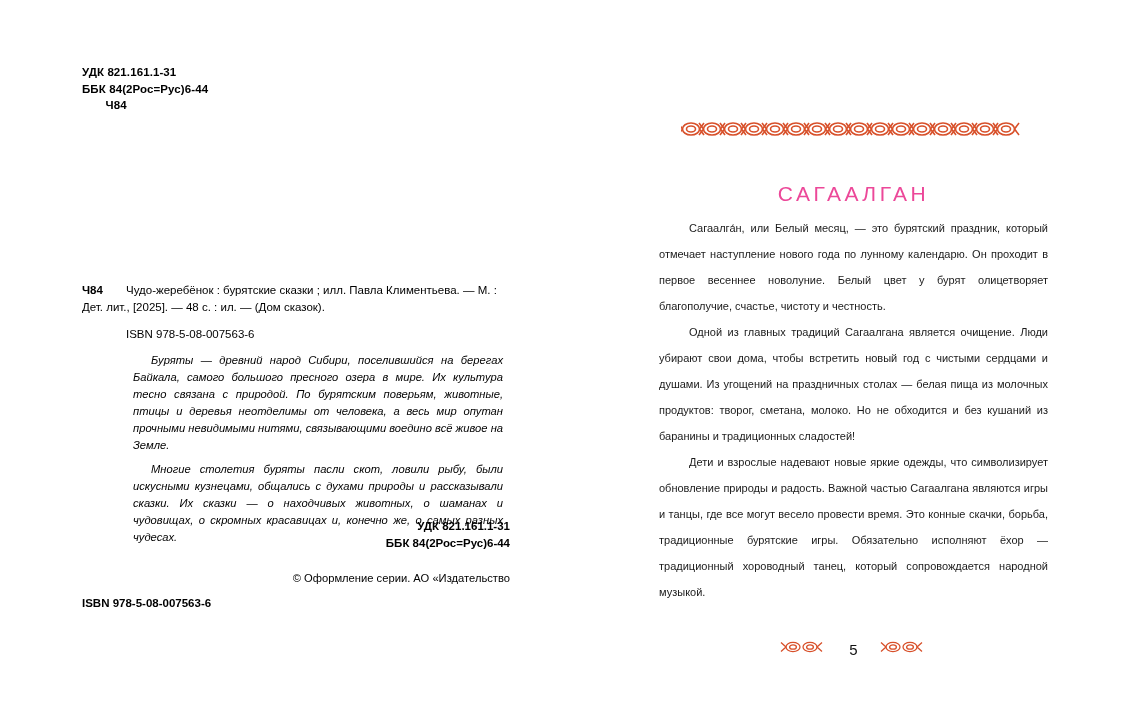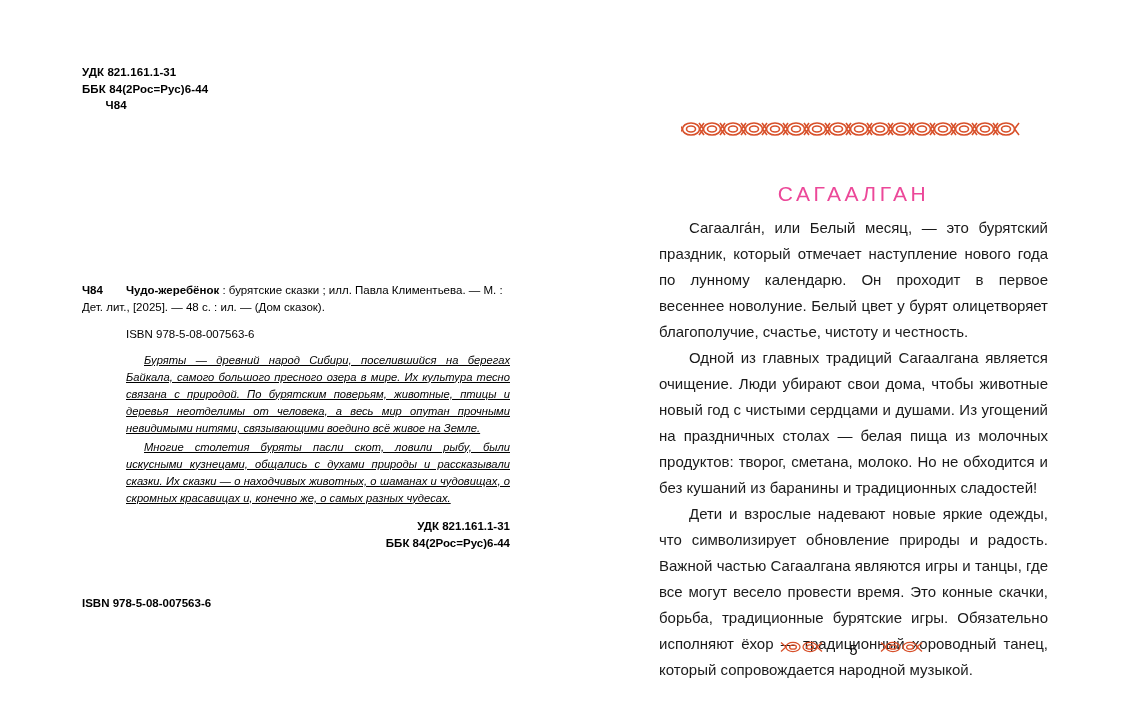--- a/index.html
+++ b/index.html
@@ -52,39 +52,38 @@
     font-size: 11.5px;
     line-height: 1.5;
     text-indent: 0;
   }
   .cip-head .code {
     font-weight: bold;
     display: inline-block;
     width: 44px;
   }
   .cip-head .title {
-    font-weight: bold;
+    font-weight: normal;
   }
   .cip-isbn {
     font-size: 11.5px;
     margin-top: 11px;
     padding-left: 44px;
   }
   .annot {
     margin-top: 12px;
     padding-left: 44px;
     font-size: 11.2px;
     line-height: 1.52;
     text-align: justify;
     font-style: italic;
   }
   .annot p {
-    margin: 0;
+    margin: 7px;
     text-indent: 18px;
-    text-decoration: underline;
   }
   .annot p + p {
     margin-top: 2px;
   }
 
   .udc-bottom {
     position: absolute;
     left: 82px;
     top: 518px;
     width: 428px;
@@ -130,21 +129,21 @@
     color: #ec4899;
     font-size: 21px;
     letter-spacing: 3.5px;
     font-weight: normal;
   }
   .body-text {
     position: absolute;
     left: 90px;
     top: 215px;
     width: 389px;
-    font-size: 15px;
+    font-size: 11px;
     line-height: 26px;
     text-align: justify;
     text-justify: inter-word;
     color: #1a1a1a;
   }
   .body-text p {
     margin: 0;
     text-indent: 30px;
   }
   .page-footer {
@@ -188,20 +187,21 @@
         <p>Многие столетия буряты пасли скот, ловили рыбу, были искусными кузнецами, общались с духами природы и рассказывали сказки. Их сказки — о находчивых животных, о шаманах и чудовищах, о скромных красавицах и, конечно же, о самых разных чудесах.</p>
       </div>
     </div>
 
     <div class="udc-bottom">
       <div>УДК 821.161.1-31</div>
       <div>ББК 84(2Рос=Рус)6-44</div>
     </div>
 
     <div class="copyright">
+      <div>© Оформление серии. АО «Издательство</div>
     </div>
 
     <div class="isbn-bottom">ISBN 978-5-08-007563-6</div>
   </div>
 
   <div class="page">
 
     <div class="ornament-top">
       <svg width="345" height="22" viewBox="0 0 345 22" fill="none" stroke="currentColor" stroke-width="1.6">
         <g>
@@ -288,21 +288,21 @@
               <path d="M316.5 11 L312 5 M316.5 11 L312 17 M333.5 11 L338 5 M333.5 11 L338 17"></path>
             </g>
         </g>
       </svg>
     </div>
 
     <h1 class="chapter-title">САГААЛГАН</h1>
 
     <div class="body-text">
       <p>Сагаалга́н, или Белый месяц, — это бурятский праздник, который отмечает наступление нового года по лунному календарю. Он проходит в первое весеннее новолуние. Белый цвет у бурят олицетворяет благополучие, счастье, чистоту и честность.</p>
-      <p>Одной из главных традиций Сагаалгана является очищение. Люди убирают свои дома, чтобы животные новый год с чистыми сердцами и душами. Из угощений на праздничных столах — белая пища из молочных продуктов: творог, сметана, молоко. Но не обходится и без кушаний из баранины и традиционных сладостей!</p>
+      <p>Одной из главных традиций Сагаалгана является очищение. Люди убирают свои дома, чтобы встретить новый год с чистыми сердцами и душами. Из угощений на праздничных столах — белая пища из молочных продуктов: творог, сметана, молоко. Но не обходится и без кушаний из баранины и традиционных сладостей!</p>
       <p>Дети и взрослые надевают новые яркие одежды, что символизирует обновление природы и радость. Важной частью Сагаалгана являются игры и танцы, где все могут весело провести время. Это конные скачки, борьба, традиционные бурятские игры. Обязательно исполняют ёхор — традиционный хороводный танец, который сопровождается народной музыкой.</p>
     </div>
 
     <div class="page-footer">
       <span class="orn-small">
         <svg width="56" height="14" viewBox="0 0 56 14" fill="none" stroke="currentColor" stroke-width="1.3">
           <ellipse cx="14" cy="7" rx="7" ry="4.6"></ellipse>
             <ellipse cx="14" cy="7" rx="3.4" ry="2.2"></ellipse>
           <ellipse cx="31" cy="7" rx="7" ry="4.6"></ellipse>
             <ellipse cx="31" cy="7" rx="3.4" ry="2.2"></ellipse>

